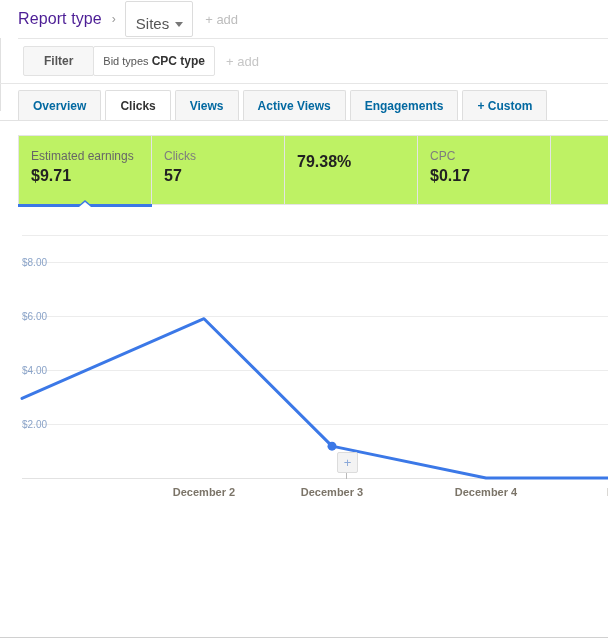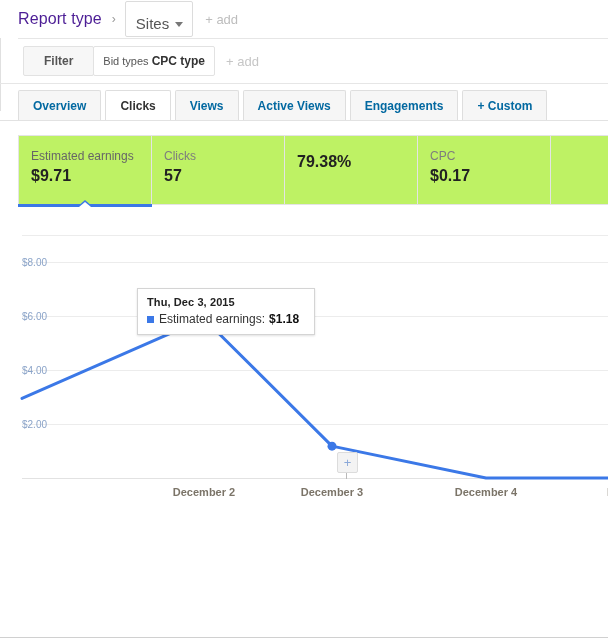--- a/index.html
+++ b/index.html
@@ -175,28 +175,20 @@
         <text x="18" y="198" class="ylabel">$2.00</text>
         <text x="200" y="266" class="xlabel" text-anchor="middle">December 2</text>
         <text x="328" y="266" class="xlabel" text-anchor="middle">December 3</text>
         <text x="482" y="266" class="xlabel" text-anchor="middle">December 4</text>
         <text x="607" y="266" class="xlabel" text-anchor="middle">D</text>
         <polyline points="18,168.35 200,88.69999999999999 328,216.14000000000001 482,248 607,248" fill="none" stroke="#3b78e7" stroke-width="3" stroke-linejoin="round" stroke-linecap="round"></polyline>
         <circle cx="328" cy="216.14000000000001" r="4.5" fill="#3b78e7"></circle>
       </svg>
   </div>
 
-  <div class="tooltip">
-    <div class="tt-title">Thu, Dec 3, 2015</div>
-    <div class="tt-row">
-      <i class="tt-swatch"></i>
-      <span>Estimated earnings:</span>
-      <b>$1.18</b>
-    </div>
-  </div>
 
   <div class="plusstem"></div>
   <div class="plusbox">+</div>
 
   <div class="tablewrap">
     
     
 
     
 

